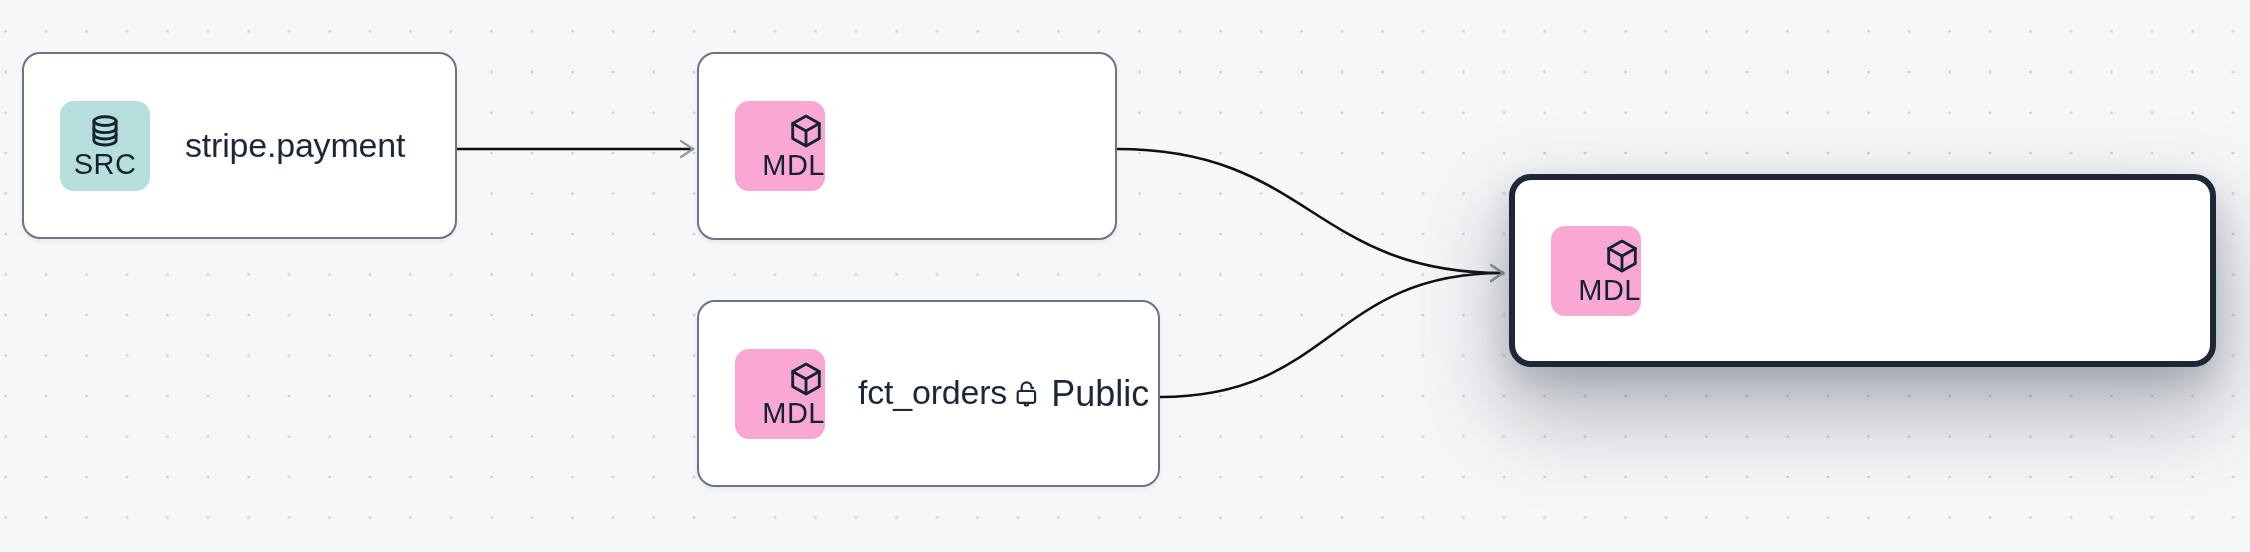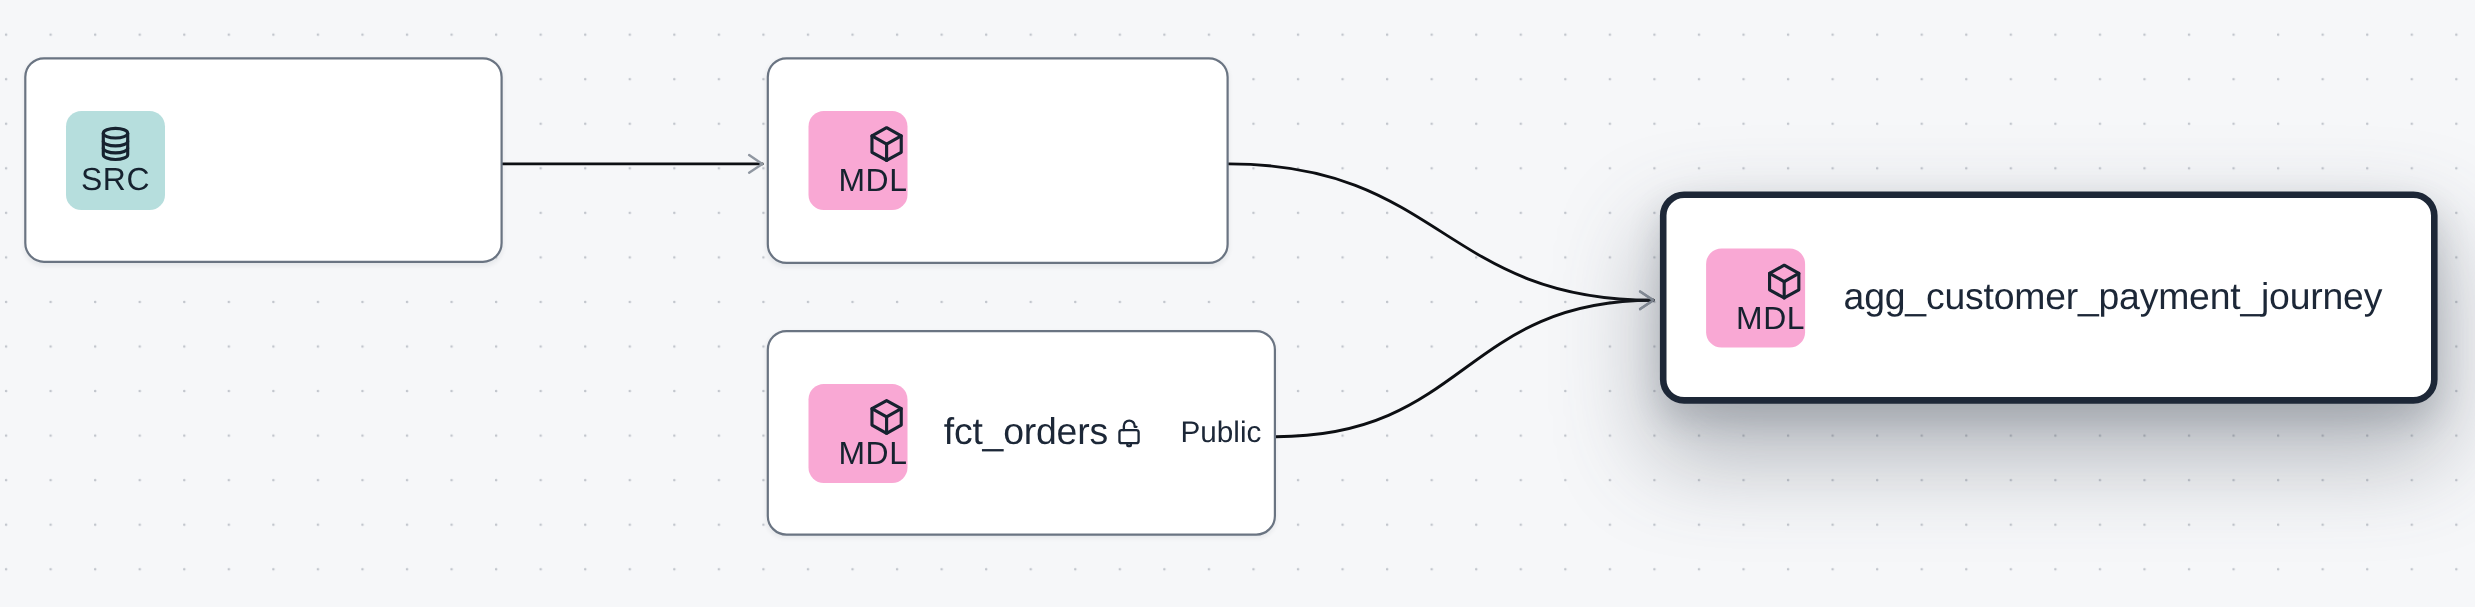--- a/index.html
+++ b/index.html
@@ -83,24 +83,23 @@
     flex-direction: row;
     gap: 7px;
   }
   .access-row {
     display: flex;
     align-items: center;
     gap: 10px;
     color: #1c2737;
   }
   .access-label {
-    font-size: 27px;
+    font-size: 36px;
     color: #1c2737;
     white-space: nowrap;
-    margin-left: 22px;
   }
   .access-row svg { display: block; }
 </style>
 </head>
 <body>
 
 <div class="canvas">
 
   <svg class="edges" width="2250" height="552" viewBox="0 0 2250 552" xmlns="http://www.w3.org/2000/svg">
     <defs>
@@ -116,20 +115,21 @@
   <div class="node" style="left:22px; top:52px; width:435px; height:187px;">
     <div class="badge badge-teal">
       <svg width="36" height="36" viewBox="0 0 24 24" fill="none" stroke="currentColor" stroke-width="1.9" stroke-linecap="round" stroke-linejoin="round">
         <ellipse cx="12" cy="5.4" rx="7.4" ry="2.9"></ellipse>
         <path d="M4.6 5.4 V18.4 c0 1.6 3.3 2.9 7.4 2.9 s7.4 -1.3 7.4 -2.9 V5.4"></path>
         <path d="M4.6 10.2 c0 1.6 3.3 2.9 7.4 2.9 s7.4 -1.3 7.4 -2.9"></path>
         <path d="M4.6 14.4 c0 1.6 3.3 2.9 7.4 2.9 s7.4 -1.3 7.4 -2.9"></path>
       </svg>
       <span class="badge-label">SRC</span>
     </div>
+    <div class="node-label">stripe.payment</div>
   </div>
 
   <div class="node" style="left:697px; top:52px; width:420px; height:188px;">
     <div class="badge badge-blue">
       <svg width="38" height="38" viewBox="0 0 24 24" fill="none" stroke="currentColor" stroke-width="1.8" stroke-linecap="round" stroke-linejoin="round">
         <path d="M12 2.6 L20.4 7.3 V16.7 L12 21.4 L3.6 16.7 V7.3 Z"></path>
         <path d="M3.6 7.3 L12 12 L20.4 7.3"></path>
         <path d="M12 12 V21.4"></path>
       </svg>
       <span class="badge-label">MDL</span>
@@ -160,16 +160,15 @@
 
   <div class="node selected" style="left:1509px; top:174px; width:707px; height:193px;">
     <div class="badge badge-blue">
       <svg width="38" height="38" viewBox="0 0 24 24" fill="none" stroke="currentColor" stroke-width="1.8" stroke-linecap="round" stroke-linejoin="round">
         <path d="M12 2.6 L20.4 7.3 V16.7 L12 21.4 L3.6 16.7 V7.3 Z"></path>
         <path d="M3.6 7.3 L12 12 L20.4 7.3"></path>
         <path d="M12 12 V21.4"></path>
       </svg>
       <span class="badge-label">MDL</span>
     </div>
-    <div class="node-label">agg_customer_payment_journey</div>
   </div>
 
 </div>
 
 </body></html>

